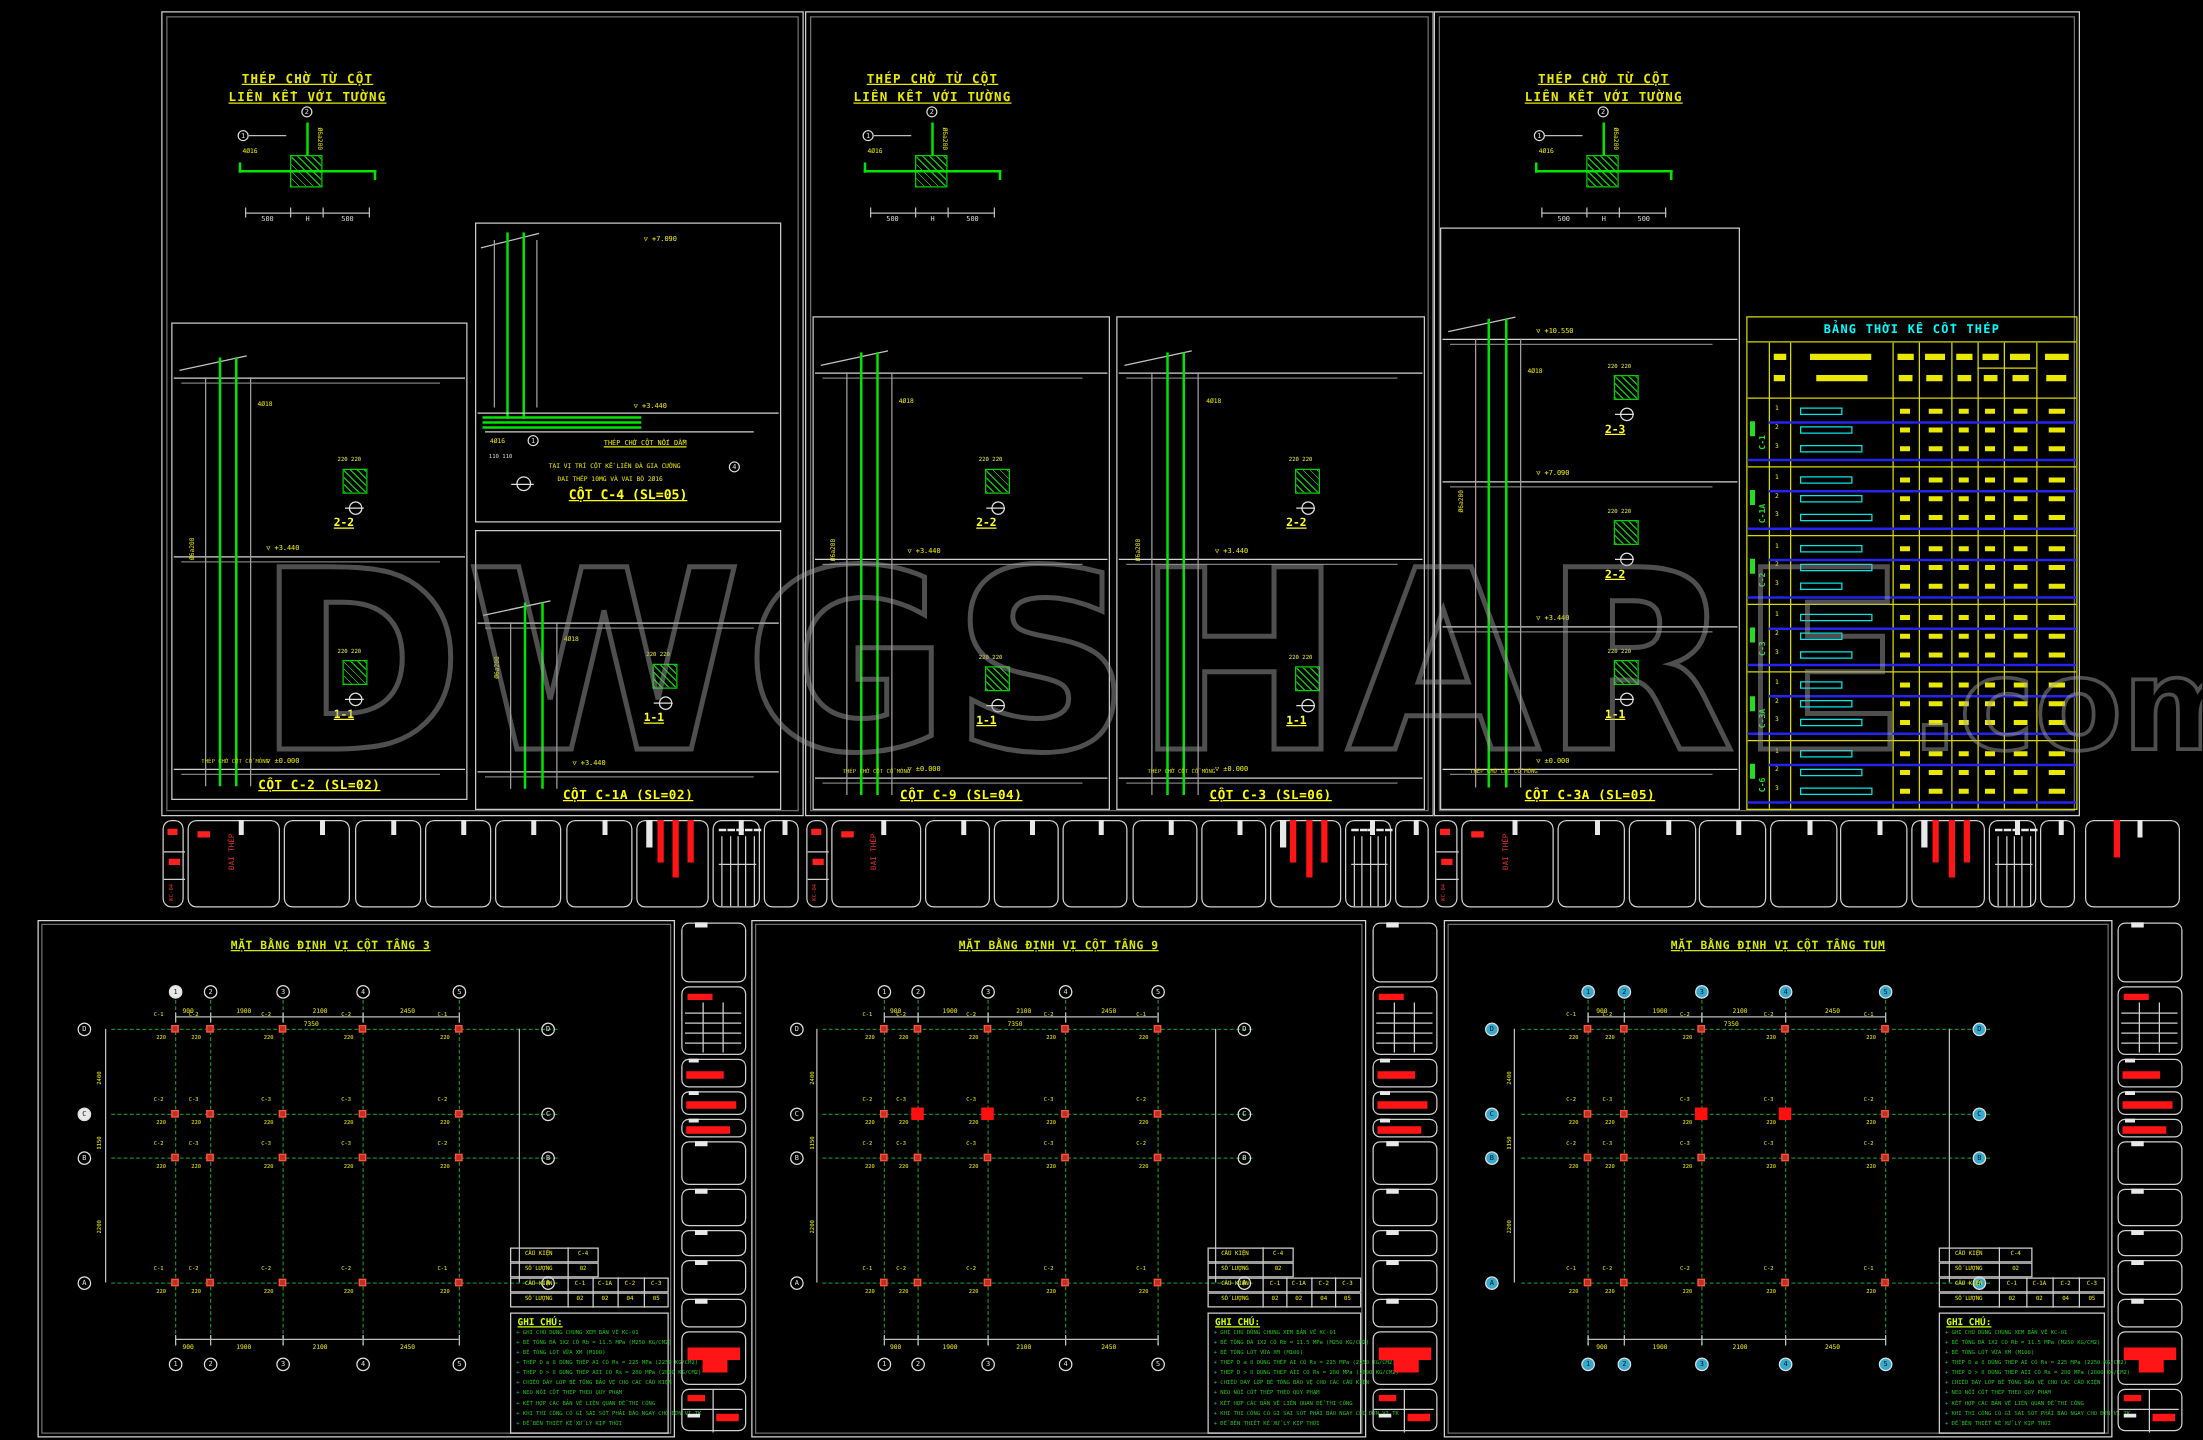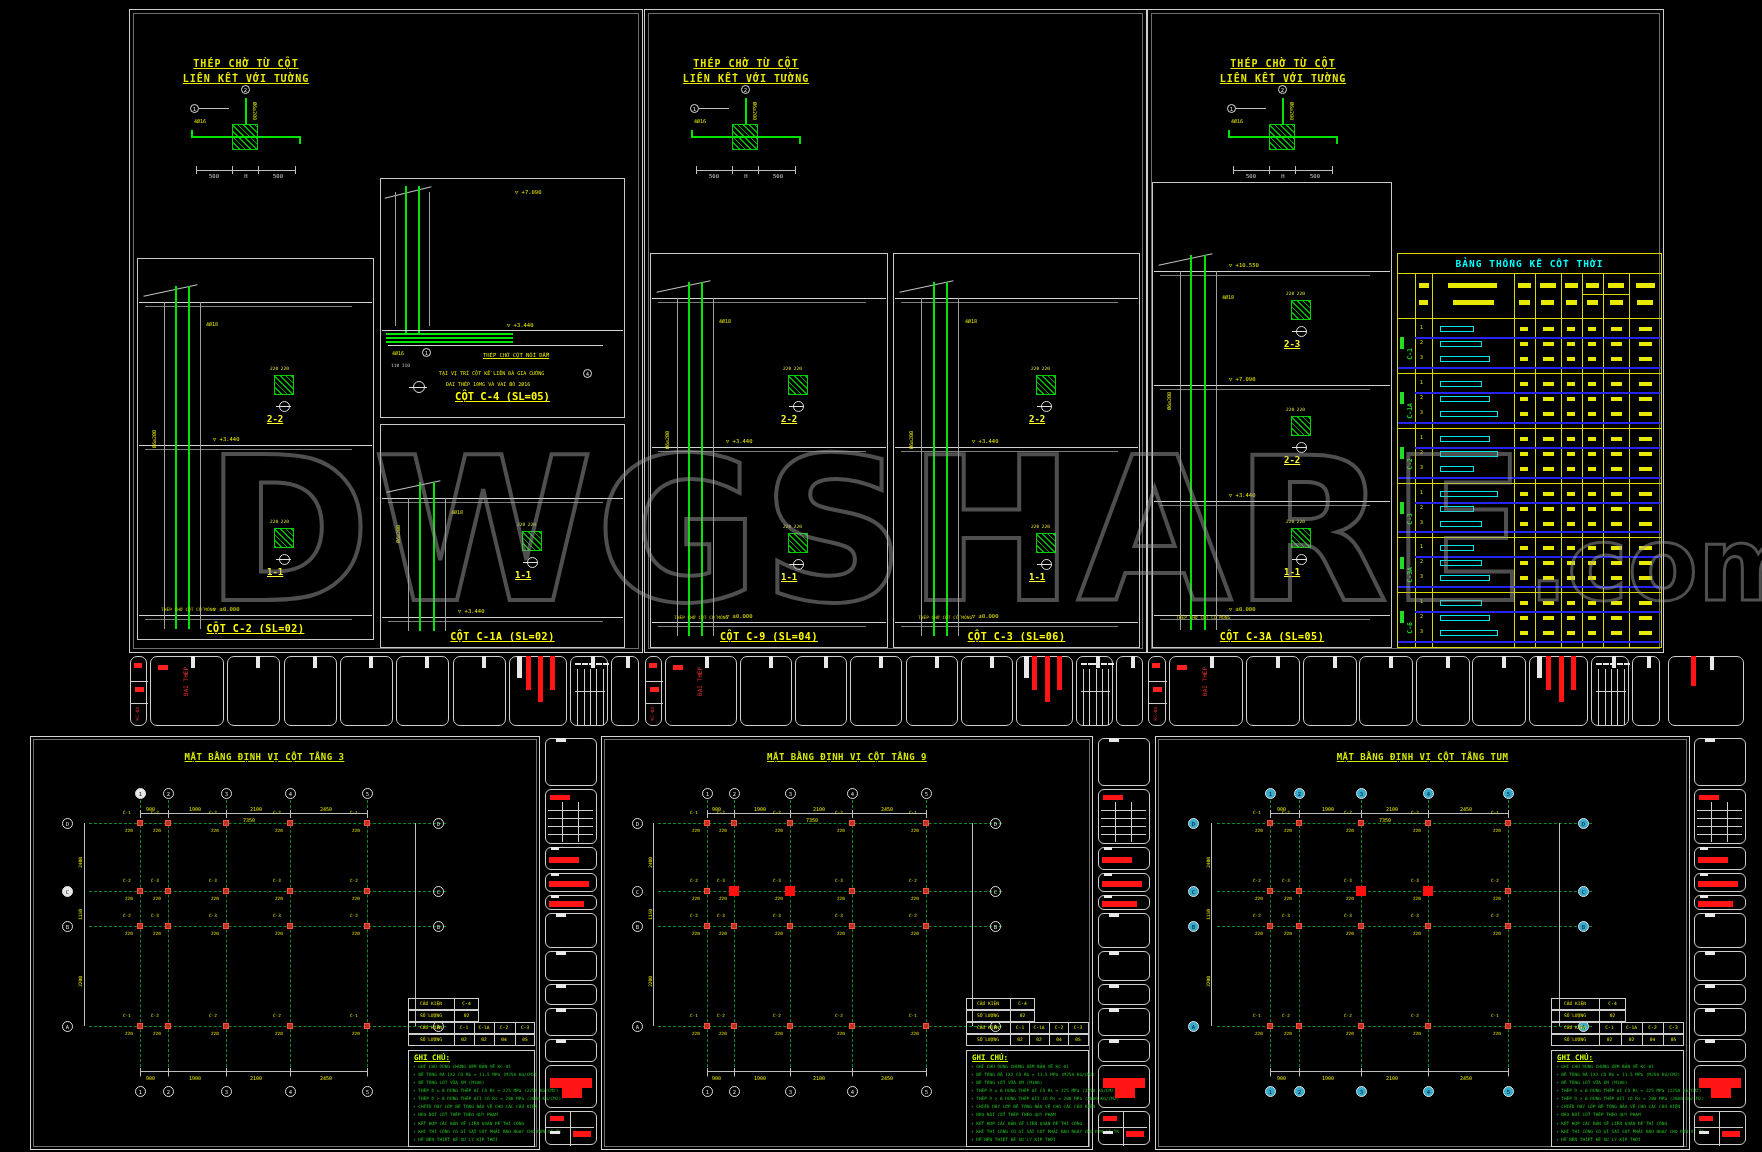--- a/index.html
+++ b/index.html
@@ -99,21 +99,21 @@
         <div class="abs" style="left: 6px; top: 44px; color: rgb(232, 232, 0); font-size: 5px; writing-mode: vertical-rl;">Ø6a200</div>
         <div class="abs" style="left: -52px; top: 60px; color: rgb(232, 232, 0); font-size: 5px;">4Ø16</div>
         <div class="abs cnum" style="left: -56px; top: 46px;">1</div>
         <div class="abs cnum" style="left: -5px; top: 27px;">2</div>
         <div class="abs" style="left: -47px; top: 50px; width: 30px; height: 1px; background: rgb(189, 189, 189);"></div>
       </div>
   </div>
 
   <div id="rtable" style="left:1397px;top:253px;width:263px;height:393px">
     <div class="abs" style="left:0;top:0;width:100%;height:20px;border-bottom:1px solid #d9d900;
-         color:#00ffff;font-weight:bold;font-size:9.5px;letter-spacing:1px;text-align:center;line-height:20px">BẢNG THỐNG KÊ CỐT THỜI</div>
+         color:#00ffff;font-weight:bold;font-size:9.5px;letter-spacing:1px;text-align:center;line-height:20px">BẢNG THỜI KÊ CỐT THÉP</div>
   <div class="abs" style="left: 17px; top: 20px; width: 1px; height: 373px; background: rgb(217, 217, 0);"></div>
       <div class="abs" style="left: 34px; top: 20px; width: 1px; height: 373px; background: rgb(217, 217, 0);"></div>
       <div class="abs" style="left: 116px; top: 20px; width: 1px; height: 373px; background: rgb(217, 217, 0);"></div>
       <div class="abs" style="left: 137px; top: 20px; width: 1px; height: 373px; background: rgb(217, 217, 0);"></div>
       <div class="abs" style="left: 163px; top: 20px; width: 1px; height: 373px; background: rgb(217, 217, 0);"></div>
       <div class="abs" style="left: 184px; top: 20px; width: 1px; height: 373px; background: rgb(217, 217, 0);"></div>
       <div class="abs" style="left: 205px; top: 20px; width: 1px; height: 373px; background: rgb(217, 217, 0);"></div>
       <div class="abs" style="left: 231px; top: 20px; width: 1px; height: 373px; background: rgb(217, 217, 0);"></div>
       <div class="abs" style="left: 0px; top: 64px; width: 263px; height: 1px; background: rgb(217, 217, 0);"></div>
       <div class="abs" style="left: 21px; top: 29px; width: 10px; height: 5px; background: rgb(232, 232, 0);"></div>

